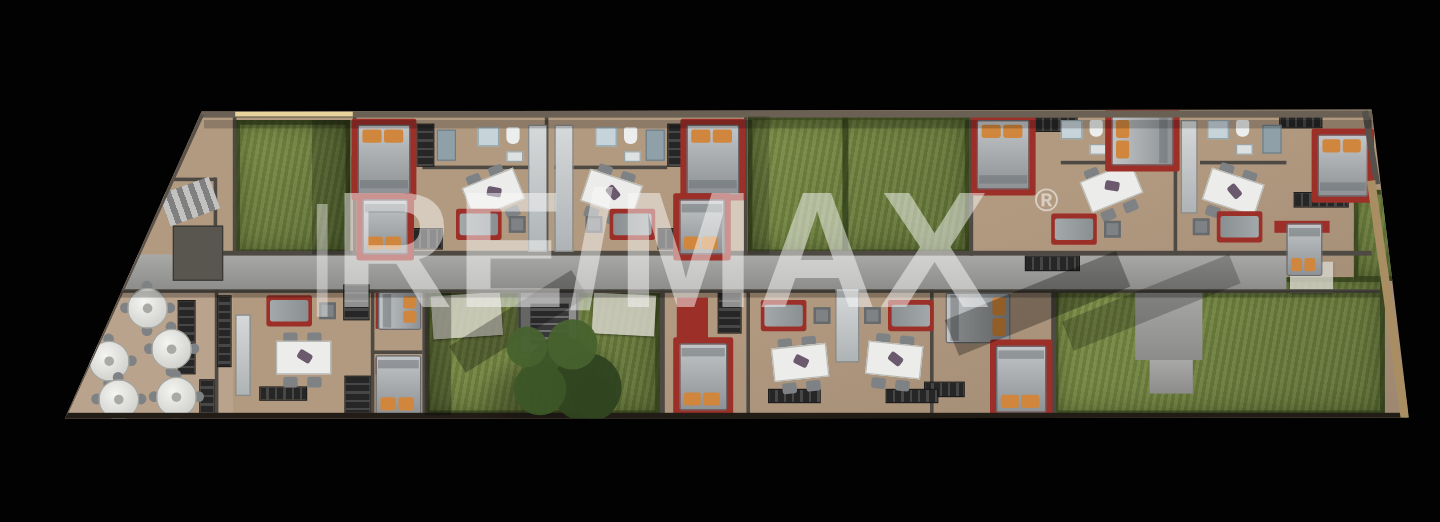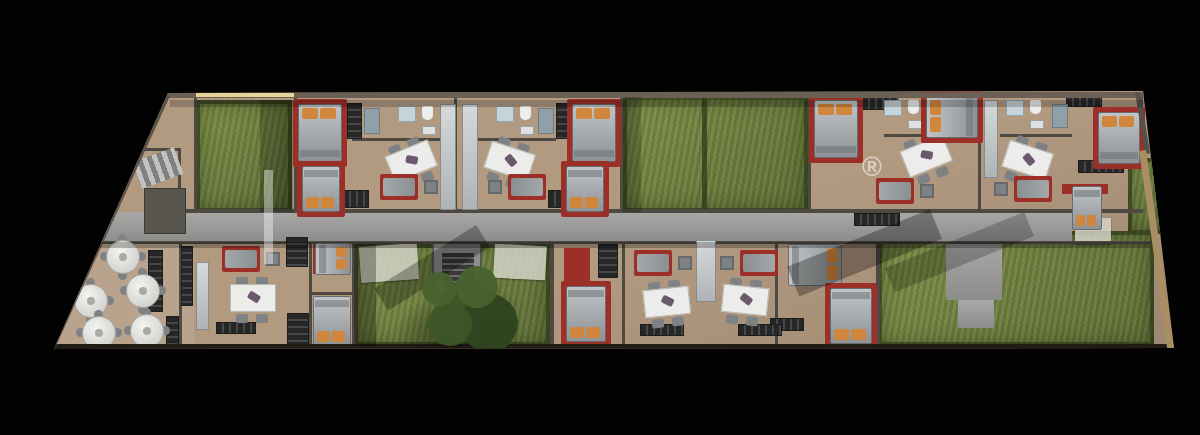--- a/index.html
+++ b/index.html
@@ -361,14 +361,15 @@
       <div class="abs" style="left: 426px; top: 268px; width: 92px; height: 92px;">
         <div class="abs" style="left: 14px; top: 12px; width: 56px; height: 56px; background: rgb(60, 86, 39); border-radius: 50%; opacity: 0.95;"></div>
         <div class="abs" style="left: 34px; top: 26px; width: 58px; height: 58px; background: rgb(47, 69, 32); border-radius: 50%; opacity: 0.95;"></div>
         <div class="abs" style="left: 2px; top: 34px; width: 44px; height: 44px; background: rgb(60, 86, 39); border-radius: 50%; opacity: 0.95;"></div>
         <div class="abs" style="left: 30px; top: -2px; width: 42px; height: 42px; background: rgb(72, 98, 46); border-radius: 50%; opacity: 0.95;"></div>
         <div class="abs" style="left: 52px; top: 46px; width: 36px; height: 36px; background: rgb(47, 69, 32); border-radius: 50%; opacity: 0.95;"></div>
         <div class="abs" style="left: -4px; top: 4px; width: 34px; height: 34px; background: rgb(72, 98, 46); border-radius: 50%; opacity: 0.95;"></div>
       </div>
     </div>
   <div id="watermark-bar"></div>
+  <div id="watermark"><span>RE/MAX</span></div>
   <div id="wm-reg">®</div>
 </div>
 
 </body></html>

